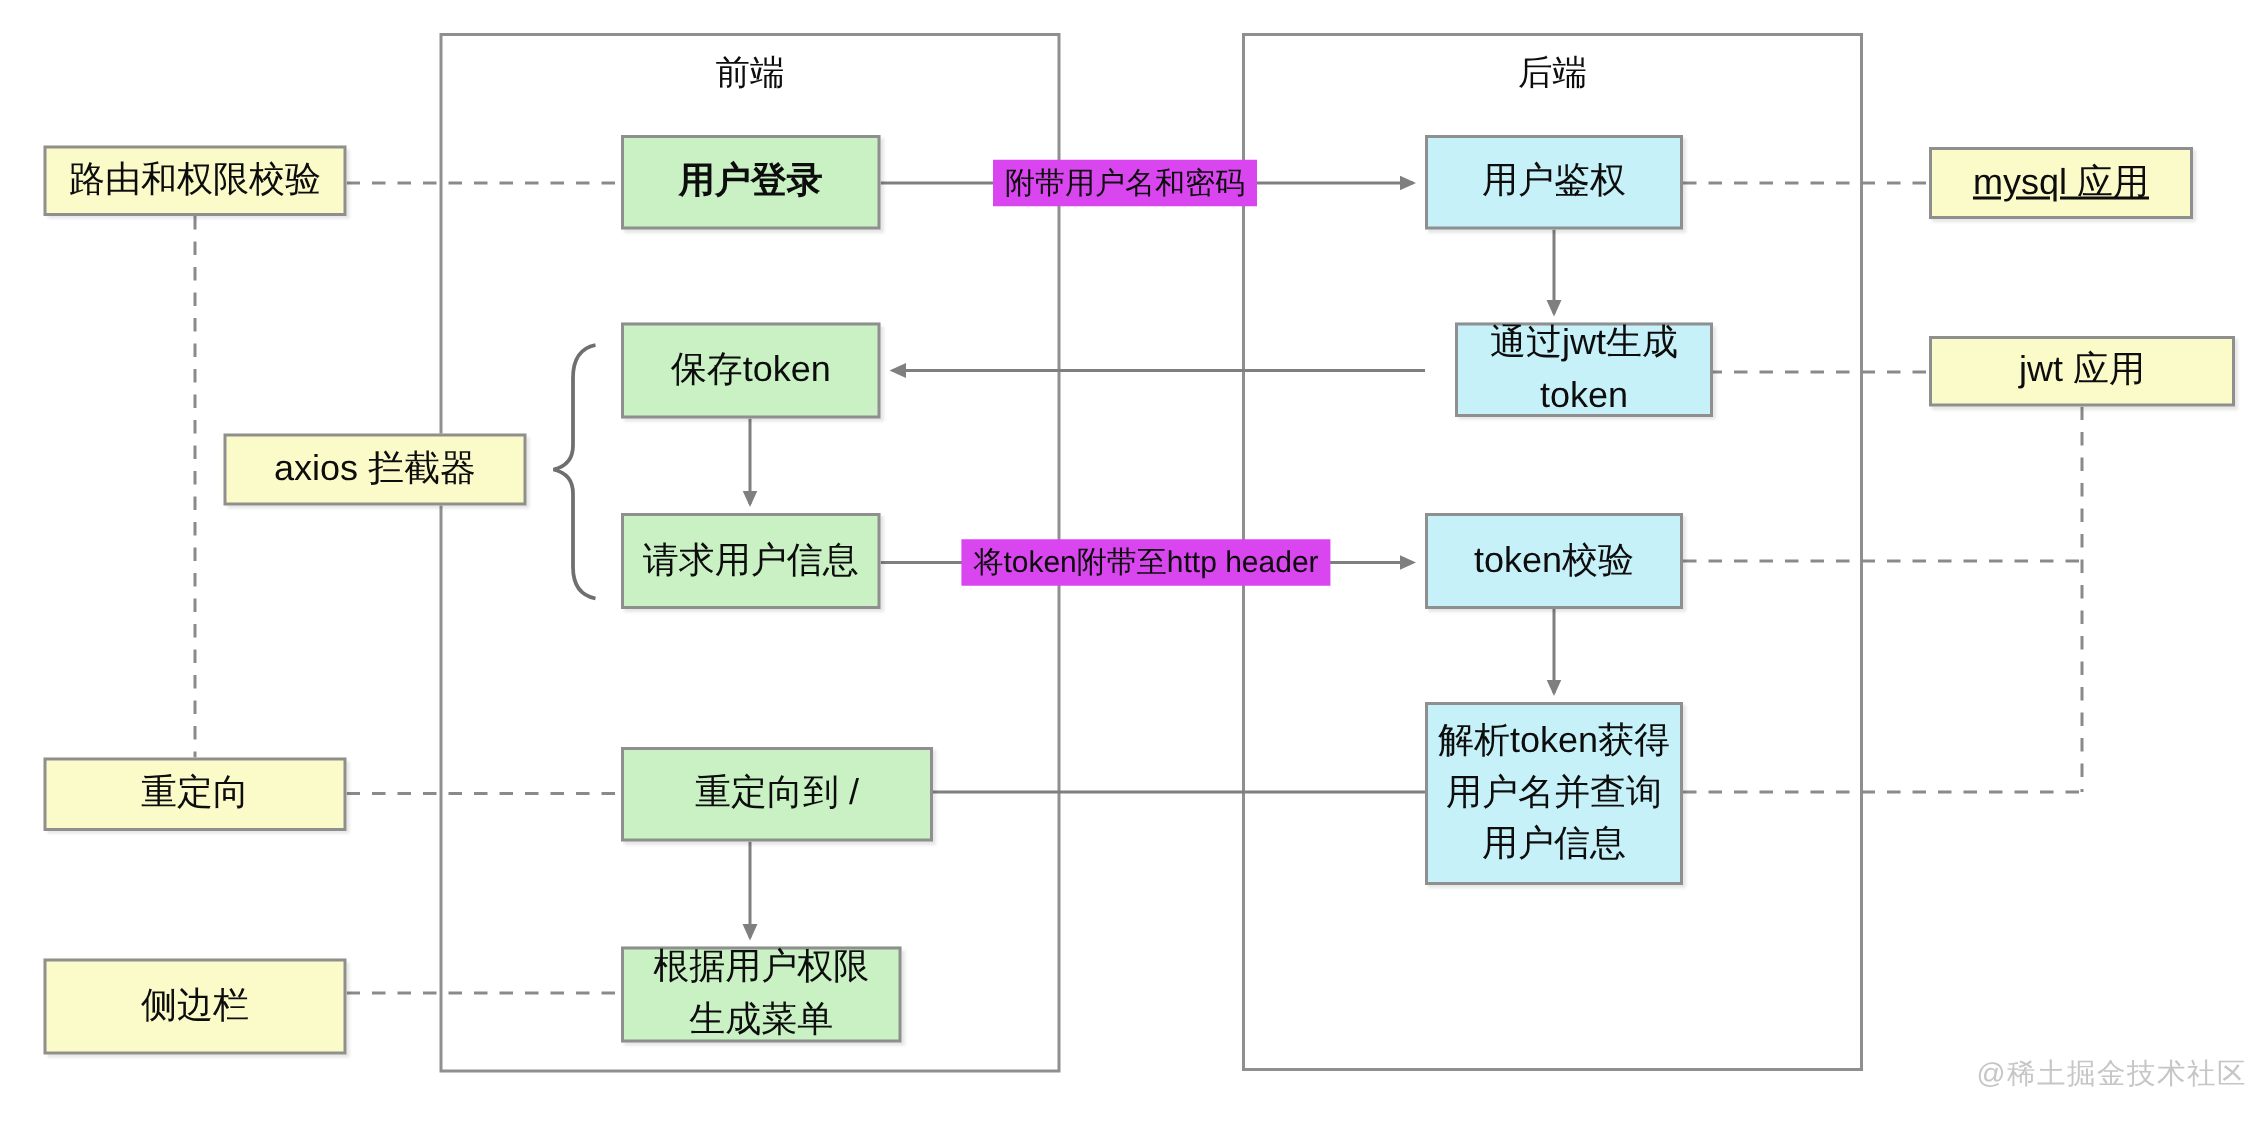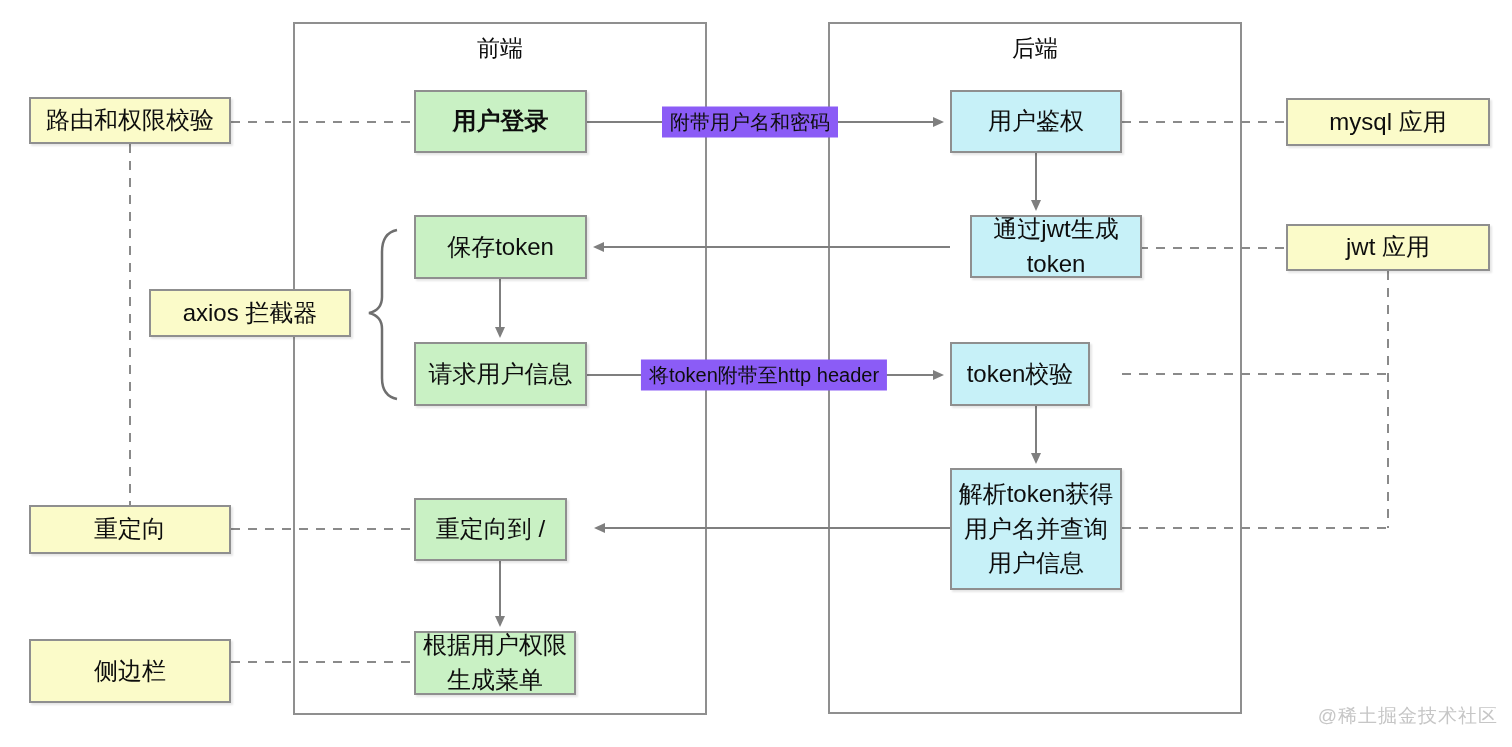--- a/index.html
+++ b/index.html
@@ -20,21 +20,21 @@
   .node{
     position:absolute;box-sizing:border-box;border:2px solid var(--border,#8a8a8a);
     display:flex;align-items:center;justify-content:center;text-align:center;
     font-size:24px;line-height:1.45;white-space:pre-line;z-index:2;
     box-shadow:2px 2px 2px rgba(0,0,0,0.10);
   }
   .yellow{background:var(--yellow,#fbfbc9);}
   .green{background:var(--green,#c9f1c4);}
   .blue{background:var(--blue,#c7f1f8);}
   .edge-label{
-    position:absolute;transform:translate(-50%,-50%);background:#8b5cf6;
+    position:absolute;transform:translate(-50%,-50%);background:#d946ef;
     padding:2px 8px;font-size:20px;white-space:nowrap;z-index:3;color:#0d0d0d;
   }
   .watermark{
     position:absolute;right:14px;bottom:18px;font-size:19px;
     color:var(--watermark_text,#c6c6c6);z-index:3;letter-spacing:1px;
   }
 </style>
 </head>
 <body>
 
@@ -73,34 +73,34 @@
     <line x1="950" y1="528" x2="596" y2="528" stroke="#7f7f7f" stroke-width="2" marker-end="url(#arr)"></line>
     <line x1="500" y1="561" x2="500" y2="625" stroke="#7f7f7f" stroke-width="2" marker-end="url(#arr)"></line>
 
     <path d="M 397 230 Q 382 233 382 252 L 382 297 Q 382 310 369 313 Q 382 316 382 329 L 382 378 Q 382 396 397 399" fill="none" stroke="#6f6f6f" stroke-width="2.5"></path>
   </svg>
 
   <div class="node yellow" style="left:29px;top:97px;width:202px;height:47px;">路由和权限校验</div>
   <div class="node yellow" style="left:149px;top:289px;width:202px;height:48px;">axios 拦截器</div>
   <div class="node yellow" style="left:29px;top:505px;width:202px;height:49px;">重定向</div>
   <div class="node yellow" style="left:29px;top:639px;width:202px;height:64px;">侧边栏</div>
-  <div class="node yellow" style="left:1286px;top:98px;width:204px;height:48px;">mysql 应用</div>
+  <div class="node yellow" style="left:1286px;top:98px;width:176px;height:48px;text-decoration:underline;">mysql 应用</div>
   <div class="node yellow" style="left:1286px;top:224px;width:204px;height:47px;">jwt 应用</div>
 
   <div class="node green" style="left:414px;top:90px;width:173px;height:63px;font-weight:bold;">用户登录</div>
   <div class="node green" style="left:414px;top:215px;width:173px;height:64px;">保存token</div>
   <div class="node green" style="left:414px;top:342px;width:173px;height:64px;">请求用户信息</div>
-  <div class="node green" style="left:414px;top:498px;width:153px;height:63px;">重定向到 /</div>
-  <div class="node green" style="left:414px;top:631px;width:162px;height:64px;">根据用户权限
+  <div class="node green" style="left:414px;top:498px;width:208px;height:63px;">重定向到 /</div>
+  <div class="node green" style="left:414px;top:631px;width:187px;height:64px;">根据用户权限
 生成菜单</div>
 
   <div class="node blue" style="left:950px;top:90px;width:172px;height:63px;">用户鉴权</div>
   <div class="node blue" style="left:950px;top:215px;width:172px;height:63px;margin-left:20px;">通过jwt生成
 token</div>
-  <div class="node blue" style="left:950px;top:342px;width:140px;height:64px;">token校验</div>
+  <div class="node blue" style="left:950px;top:342px;width:172px;height:64px;">token校验</div>
   <div class="node blue" style="left:950px;top:468px;width:172px;height:122px;">解析token获得
 用户名并查询
 用户信息</div>
 
   <div class="edge-label" style="left:750px;top:122px;">附带用户名和密码</div>
   <div class="edge-label" style="left:764px;top:375px;">将token附带至http header</div>
 
   <div class="watermark">@稀土掘金技术社区</div>
 </div>
 

